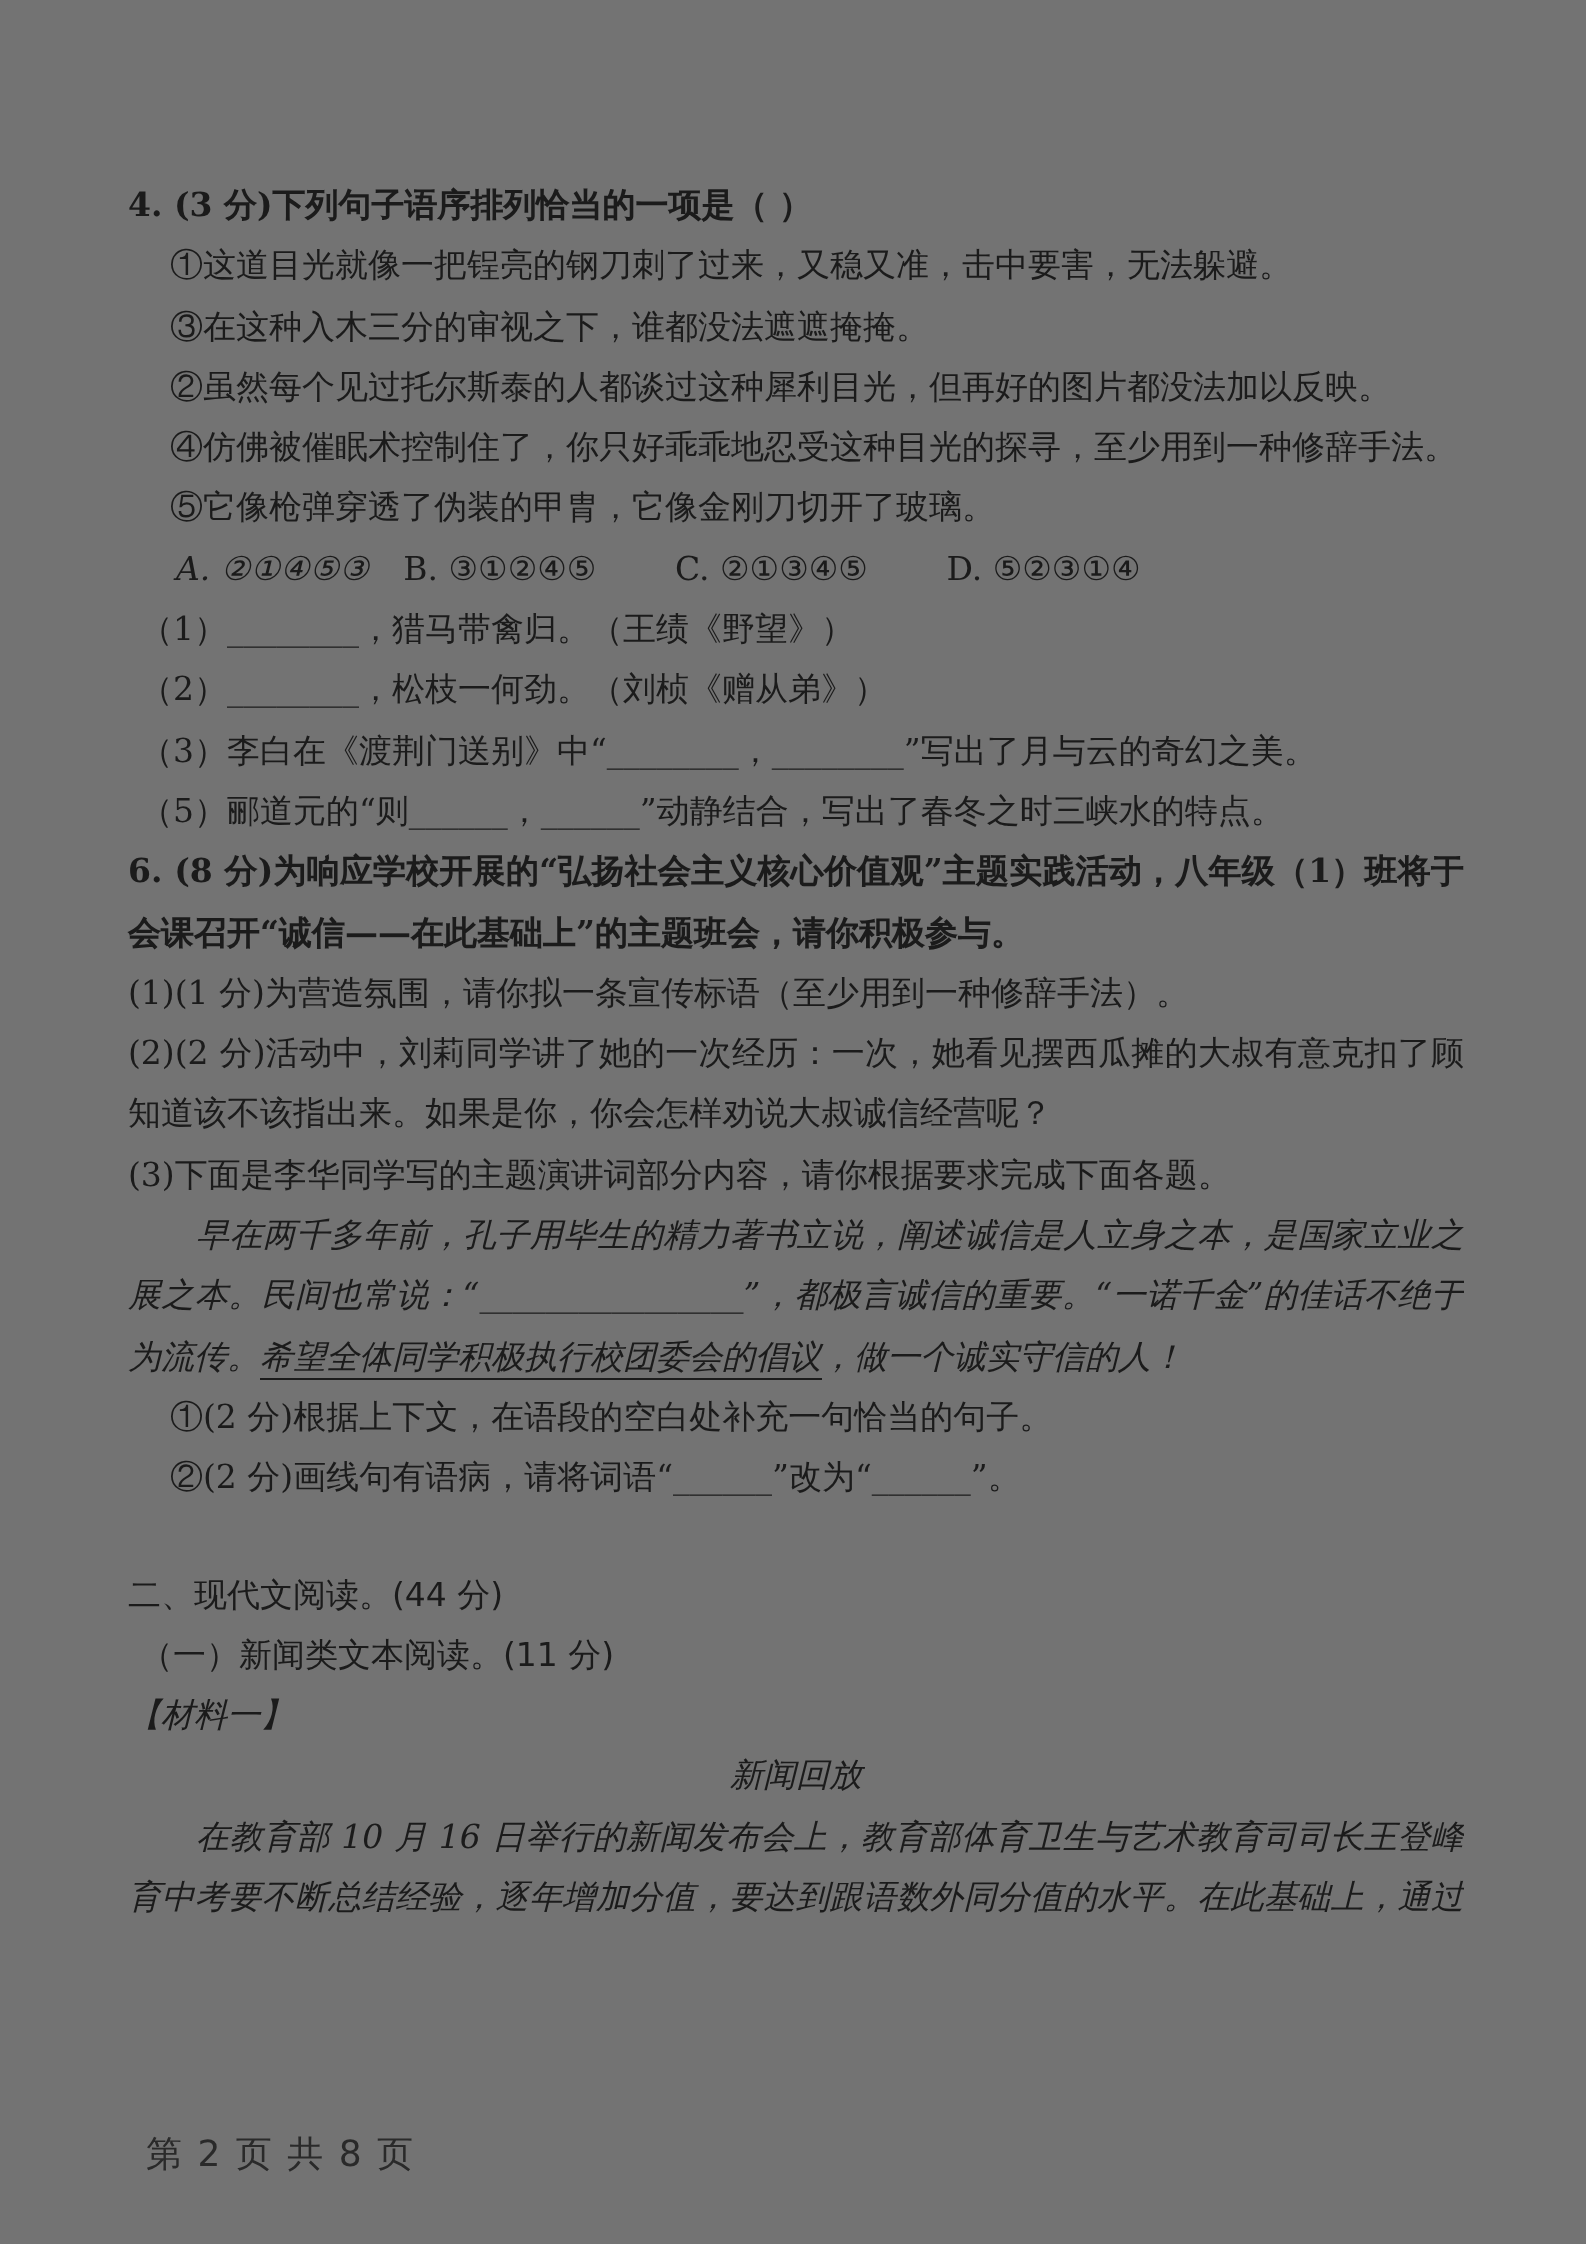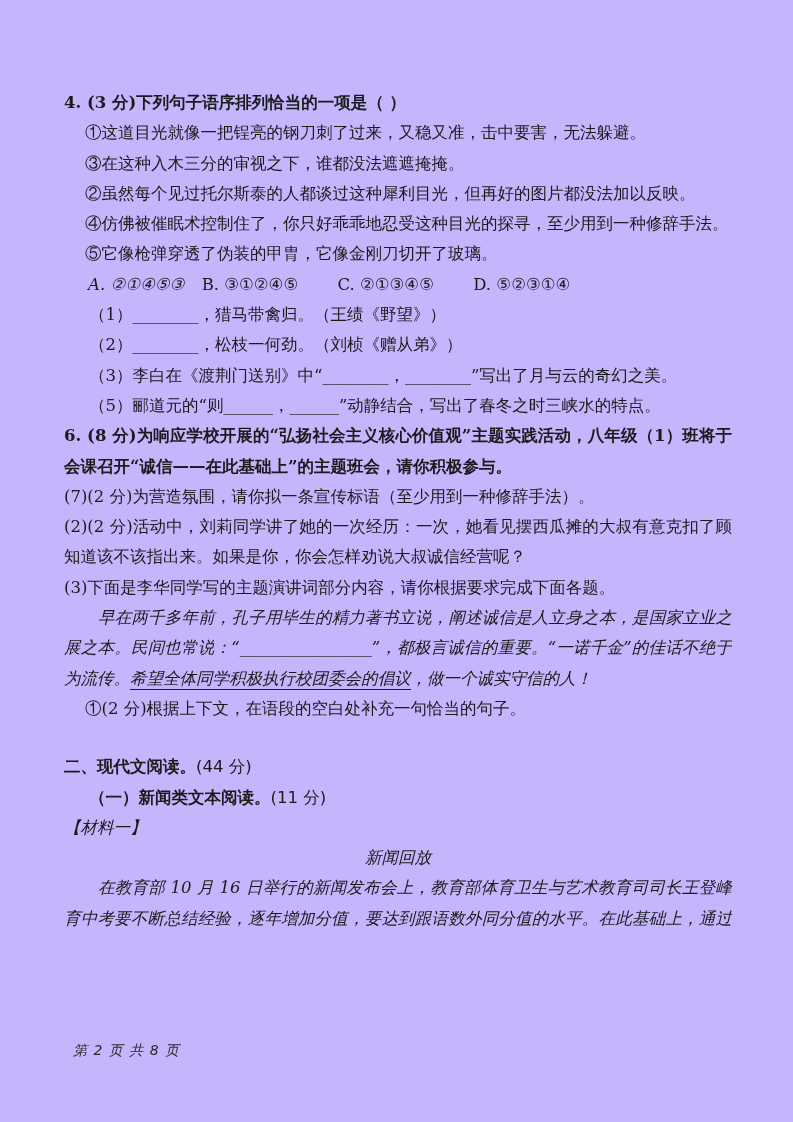--- a/index.html
+++ b/index.html
@@ -1,20 +1,20 @@
 <!DOCTYPE html>
 <html><head>
 <meta charset="utf-8">
 <style>
   html, body { margin: 0; padding: 0; background: #e8e8e8; }
   .page {
     position: relative;
     width: 793px;
     height: 1122px;
-    background: #c4b5fd;
+    background: #737373;
     margin: 0 auto;
     font-family: "DejaVu Serif", "Liberation Serif", serif;
     color: #1b1b1b;
     overflow: hidden;
   }
   .content {
     position: absolute;
     left: 64px;
     top: 88px;
     width: 668px;
@@ -27,47 +27,46 @@
   }
   
   .j {
     white-space: normal;
     text-align: justify;
     text-align-last: justify;
     overflow: hidden;
     max-height: 30.3px;
   }
   .ind  { padding-left: 21px; }   
-  .ind2 { padding-left: 6px; margin-left: 19px; }    
+  .ind2 { padding-left: 6px; }    
   .pind { padding-left: 34px; }   
   .stem { font-weight: 600; }
   .kai  { font-style: italic; }   
   .hei  {
     font-family: "DejaVu Sans", "Liberation Sans", sans-serif;
-    font-weight: bold;
+    font-weight: normal;
   }
   .score {
     font-family: "DejaVu Sans", "Liberation Sans", sans-serif;
     font-weight: normal;
   }
   .center { text-align: center; white-space: normal; }
   .u { border-bottom: 1.3px solid #1b1b1b; padding-bottom: 1px; }
   .opts span { display: inline-block; }
   .opt-gap-s { margin-right: 12px; font-style: italic; }
   .opt-gap-l { margin-right: 34px; }
   .spacer { height: 28px; }
   .footer {
     position: absolute;
     left: 73px;
-    top: 1042px;
-    font-size: 14px;
+    top: 1065px;
+    font-size: 18px;
     font-family: "DejaVu Sans", "Liberation Sans", sans-serif;
     color: #2a2a2a;
     letter-spacing: 1px;
-    font-style: italic;
   }
 </style>
 </head>
 <body>
 
 <div class="page">
   <div class="content">
 
     <div class="line stem">4. (3 分)下列句子语序排列恰当的一项是（  ）</div>
     <div class="line ind">①这道目光就像一把锃亮的钢刀刺了过来，又稳又准，击中要害，无法躲避。</div>
@@ -82,31 +81,32 @@
       <span>D. ⑤②③①④</span>
     </div>
 
     <div class="line ind2">（1）________，猎马带禽归。（王绩《野望》）</div>
     <div class="line ind2">（2）________，松枝一何劲。（刘桢《赠从弟》）</div>
     <div class="line ind2">（3）李白在《渡荆门送别》中“________，________”写出了月与云的奇幻之美。</div>
     <div class="line ind2">（5）郦道元的“则______，______”动静结合，写出了春冬之时三峡水的特点。</div>
 
     <div class="line stem j">6. (8 分)为响应学校开展的“弘扬社会主义核心价值观”主题实践活动，八年级（1）班将于 6 月 7 日下午班</div>
     <div class="line stem">会课召开“诚信——在此基础上”的主题班会，请你积极参与。</div>
-    <div class="line">(7)(2 分)为营造氛围，请你拟一条宣传标语（至少用到一种修辞手法）。</div>
+    <div class="line">(1)(1 分)为营造氛围，请你拟一条宣传标语（至少用到一种修辞手法）。</div>
     <div class="line j">(2)(2 分)活动中，刘莉同学讲了她的一次经历：一次，她看见摆西瓜摊的大叔有意克扣了顾客的斤两，但不</div>
     <div class="line">知道该不该指出来。如果是你，你会怎样劝说大叔诚信经营呢？</div>
     <div class="line">(3)下面是李华同学写的主题演讲词部分内容，请你根据要求完成下面各题。</div>
 
     <div class="line kai pind j">早在两千多年前，孔子用毕生的精力著书立说，阐述诚信是人立身之本，是国家立业之本，是人类发</div>
     <div class="line kai j">展之本。民间也常说：“________________”，都极言诚信的重要。“一诺千金”的佳话不绝于耳，广</div>
     <div class="line kai">
       <span>为流传。</span><span class="u">希望全体同学积极执行校团委会的倡议</span><span>，做一个诚实守信的人！</span>
     </div>
     <div class="line ind">①(2 分)根据上下文，在语段的空白处补充一句恰当的句子。</div>
+    <div class="line ind">②(2 分)画线句有语病，请将词语“______”改为“______”。</div>
 
     <div class="spacer"></div>
 
     <div class="line">
       <span class="hei">二、现代文阅读。</span><span class="score">(44 分)</span>
     </div>
     <div class="line ind2">
       <span class="hei">（一）新闻类文本阅读。</span><span class="score">(11 分)</span>
     </div>
     <div class="line kai">【材料一】</div>

